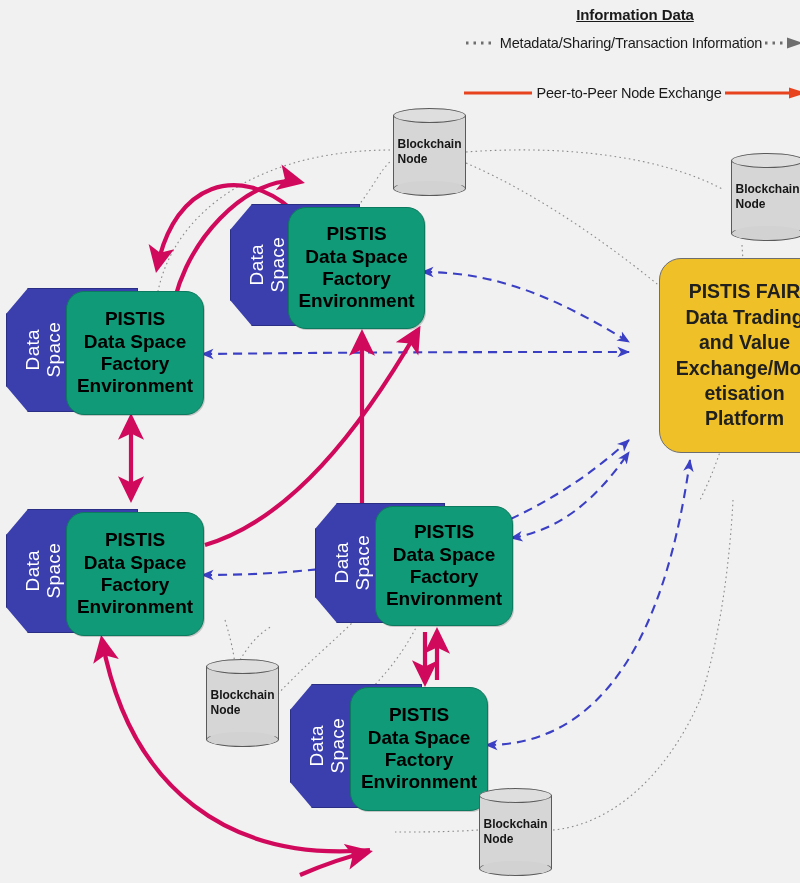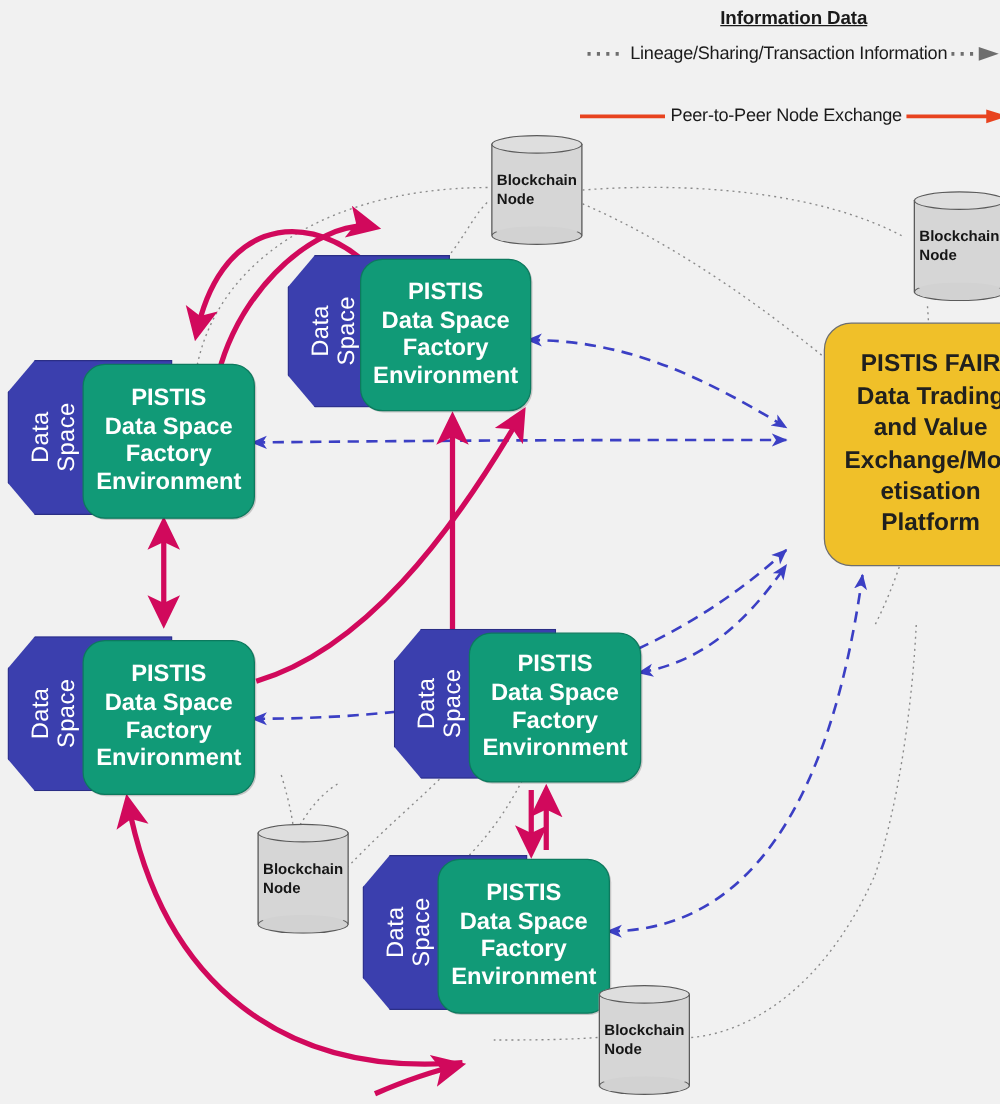--- a/index.html
+++ b/index.html
@@ -104,21 +104,21 @@
     font-weight: 400;
     letter-spacing: 0.3px;
     text-align: center;
   }
   .greenbox {
     position: absolute;
     background: #119a77;
     border: 1px solid #0c7a5e;
     border-radius: 18px;
     box-sizing: border-box;
-    color: #ffffff;
+    color: #000000;
     font-weight: bold;
     font-size: 19px;
     line-height: 1.18;
     display: flex;
     align-items: center;
     justify-content: center;
     text-align: center;
     padding: 2px 4px;
     box-shadow: 1px 1px 0 rgba(0,0,0,0.18);
   }
@@ -265,21 +265,21 @@
     </g>
   </svg>
 
   <div class="legend">
     <div class="legend-title">Information Data</div>
 
     <div class="legend-row r1">
       <svg class="legend-line" width="32" height="14">
         <line x1="1" y1="7" x2="31" y2="7" stroke="#6e6e6e" stroke-width="3" stroke-dasharray="2.5 5"></line>
       </svg>
-      <span class="legend-label">Lineage/Sharing/Transaction Information</span>
+      <span class="legend-label">Metadata/Sharing/Transaction Information</span>
       <svg class="legend-line" width="40" height="14">
         <line x1="0" y1="7" x2="22" y2="7" stroke="#6e6e6e" stroke-width="3" stroke-dasharray="2.5 5"></line>
         <path d="M22,1.5 L38,7 L22,12.5 Z" fill="#6e6e6e"></path>
       </svg>
     </div>
 
 
     <div class="legend-row r3">
       <svg class="legend-line" width="70" height="14">
         <line x1="1" y1="7" x2="69" y2="7" stroke="#e8431f" stroke-width="3"></line>

